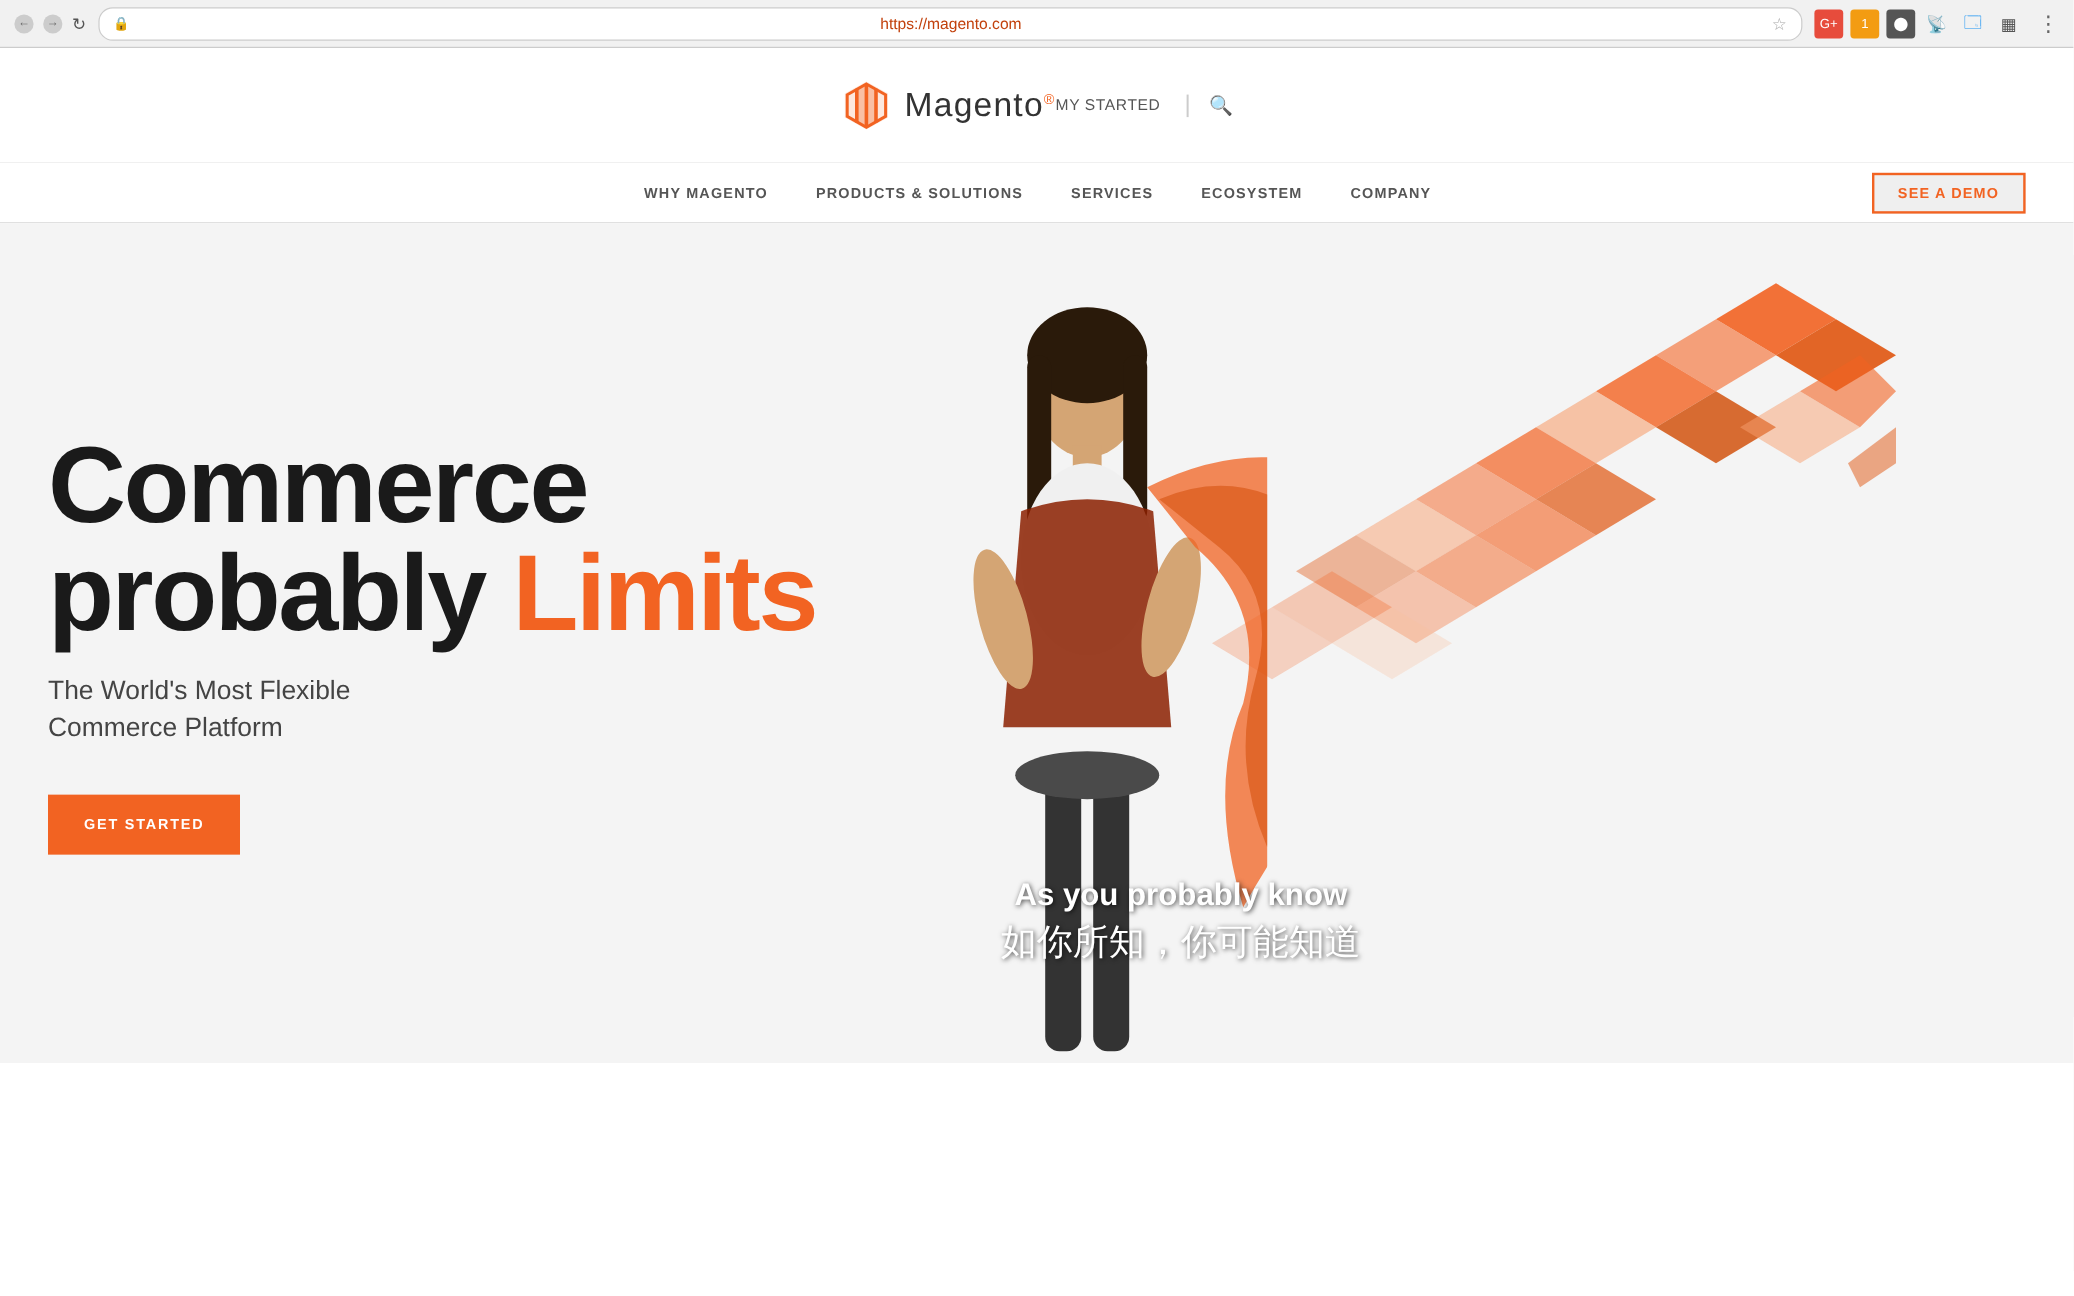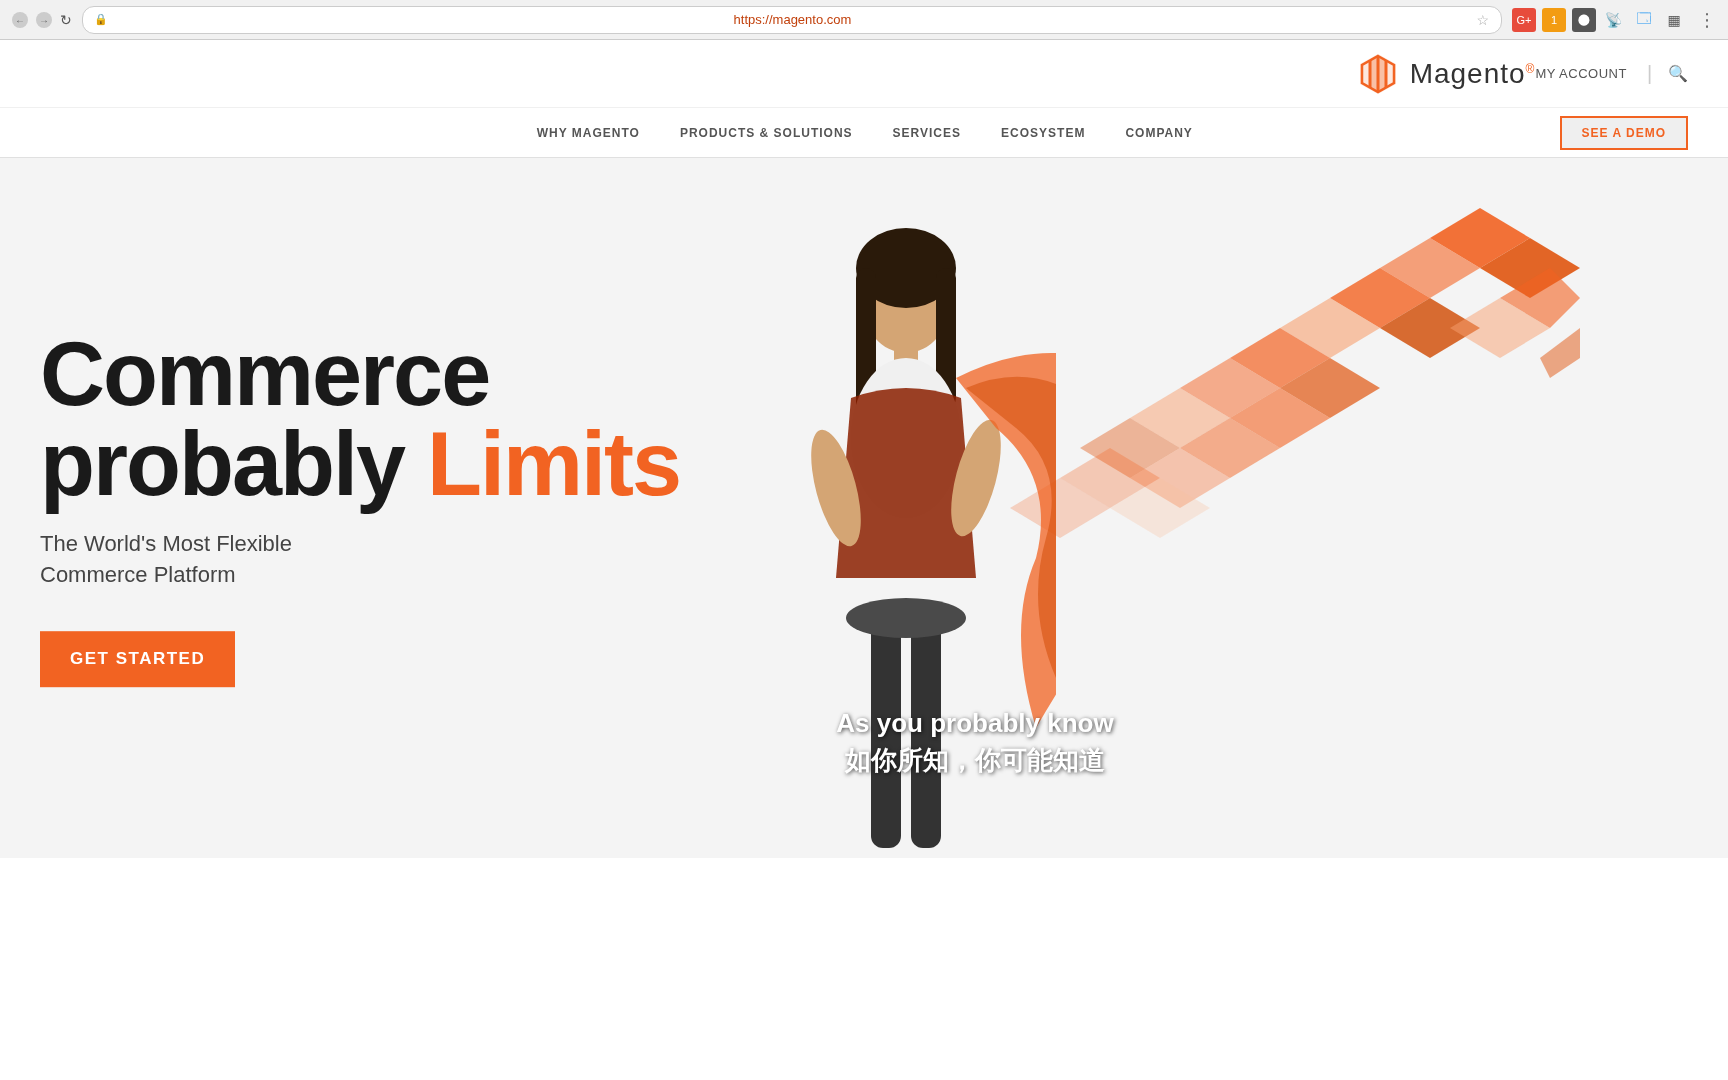--- a/index.html
+++ b/index.html
@@ -162,21 +162,21 @@
     .hero-subtitle {
       font-size: 22px;
       color: #444;
       margin-top: 20px;
       line-height: 1.4;
     }
     .get-started-btn {
       display: inline-block;
       background: #f26322;
       color: #fff;
-      font-size: 17px;
+      font-size: 12px;
       font-weight: 700;
       letter-spacing: 1.5px;
       text-transform: uppercase;
       padding: 18px 30px;
       margin-top: 40px;
       cursor: pointer;
       border: none;
     }
 
     
@@ -202,22 +202,22 @@
       text-shadow: 1px 1px 3px rgba(0,0,0,0.5);
       display: block;
     }
 
     
     .header-combined {
       background: #fff;
       padding: 0 40px;
       display: flex;
       align-items: center;
-      justify-content: flex-end;
-      height: 68px;
+      justify-content: center;
+      height: 96px;
       border-bottom: 1px solid #f0f0f0;
     }
   </style>
 </head>
 <body>
 
 <div class="browser-chrome">
   <div class="browser-controls">
     <button class="browser-btn">←</button>
     <button class="browser-btn">→</button>
@@ -246,21 +246,21 @@
       <path d="M22 2 L40 12 L40 32 L22 42 L4 32 L4 12 Z" fill="#f26322" opacity="0.15"></path>
       <path d="M22 4 L22 40 M14 8 L14 36 M30 8 L30 36" stroke="#f26322" stroke-width="3" fill="none"></path>
       <path d="M22 4 L38 13 L38 31 L22 40 L6 31 L6 13 Z" fill="none" stroke="#f26322" stroke-width="2.5"></path>
       <path d="M14 8 L22 4 L30 8 L30 36 L22 40 L14 36 Z" fill="#f26322" opacity="0.3"></path>
     </svg>
     <span class="logo-text">
       <span>Magento</span><sup>®</sup>
     </span>
   </div>
   <div class="header-right">
-    <a class="my-account-link">MY ACCOUNT</a>
+    <a class="my-account-link">MY STARTED</a>
     <span style="color:#ccc; margin-right:16px; font-size:20px;">|</span>
     <span class="search-icon-header">🔍</span>
   </div>
 </div>
 
 <nav class="site-nav">
   <div class="nav-items">
     <div class="nav-item">WHY MAGENTO</div>
     <div class="nav-item">PRODUCTS &amp; SOLUTIONS</div>
     <div class="nav-item">SERVICES</div>
@@ -344,15 +344,15 @@
         <ellipse cx="150" cy="440" rx="60" ry="20" fill="#4a4a4a"></ellipse>
 
         <path d="M200 200 Q300 150 380 200 Q420 300 380 400 Q320 480 280 550 Q250 450 280 380 Q300 300 240 250 Z" fill="#f26322" opacity="0.75"></path>
         <path d="M210 210 Q280 180 340 230 Q370 290 350 370 Q320 440 300 500 Q270 430 290 360 Q310 290 260 250 Z" fill="#d04800" opacity="0.5"></path>
       </svg>
     </div>
   </div>
 
   <div class="subtitle-overlay" style="bottom: 80px; left: 50%; transform: translateX(-10%);">
     <span class="subtitle-en" style="color:#fff; font-size:26px; font-weight:700; text-shadow: 1px 1px 4px rgba(0,0,0,0.7); display:block; text-align:center;">As you probably know</span>
-    <span class="subtitle-zh" style="color:#fff; font-size:26px; font-weight:700; text-shadow: 1px 1px 4px rgba(0,0,0,0.7); display:block; text-align:center; margin-top:4px;">如你所知，你可能知道</span>
+    <span class="subtitle-zh" style="color:#fff; font-size:30px; font-weight:400; text-shadow: 1px 1px 4px rgba(0,0,0,0.7); display:block; text-align:center; margin-top:4px;">如你所知，你可能知道</span>
   </div>
 </section>
 
 </body></html>

